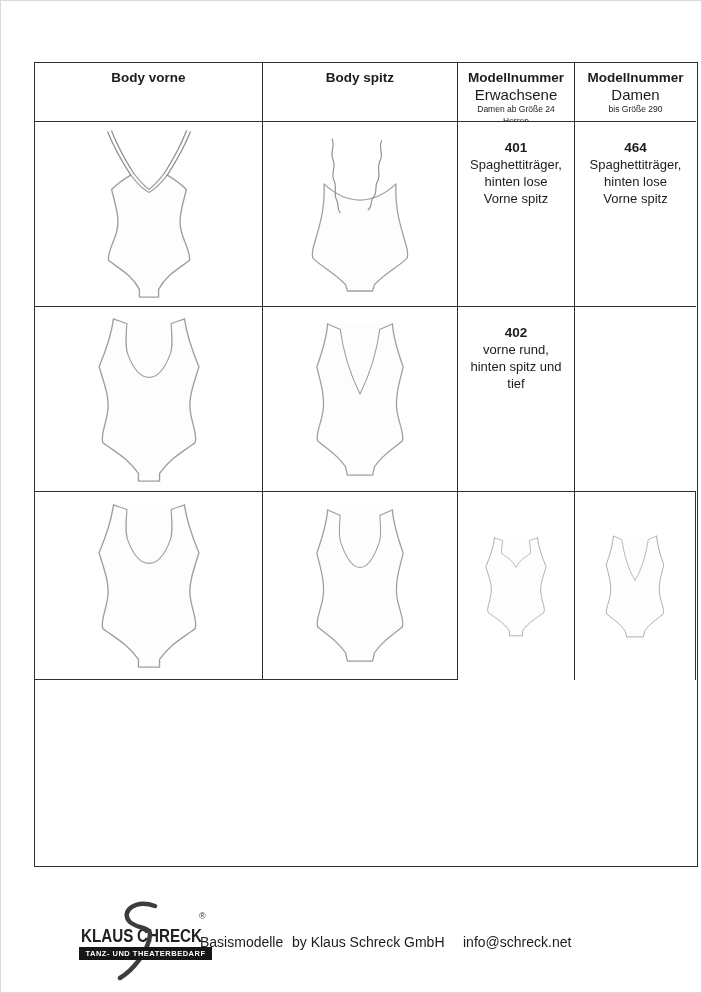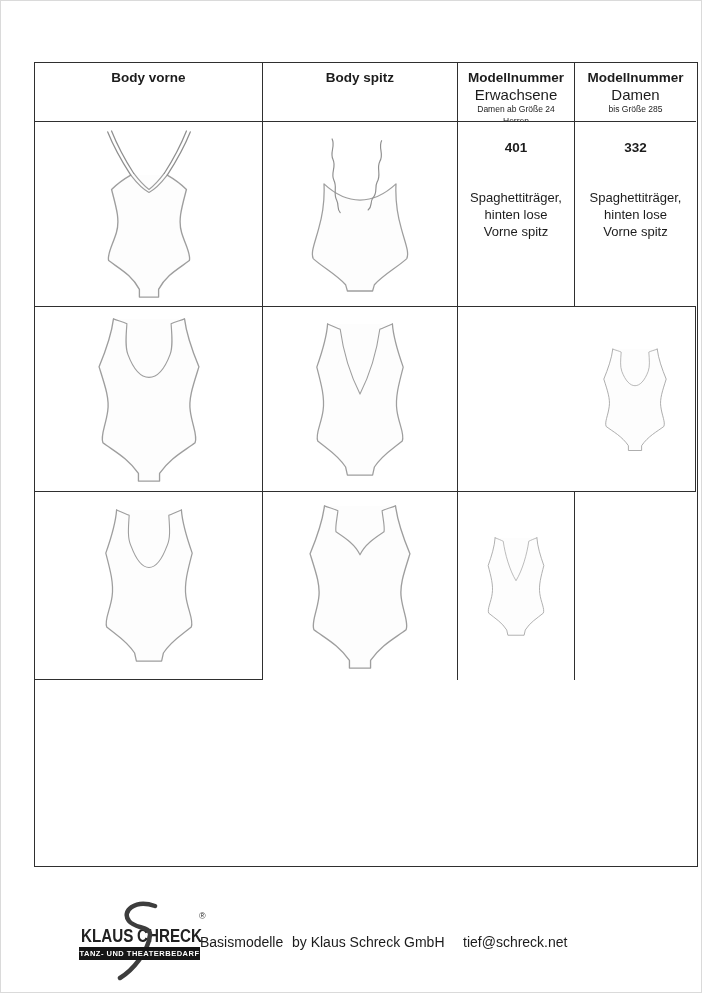--- a/index.html
+++ b/index.html
@@ -22,36 +22,36 @@
     display:flex;flex-direction:column;align-items:center;
   }
   .cell.cr{border-right:none}
   .cell.cb{border-bottom:none}
   .header-cell{justify-content:flex-start;text-align:center;}
   .h-title{font-size:13.5px;font-weight:bold;margin-top:7px;line-height:16px;}
   .h-sub{font-size:15px;margin-top:2px;line-height:14px;}
   .h-note{font-size:8.5px;line-height:10px;margin-top:2px;}
   .draw-cell{justify-content:center;}
   .draw-cell{display:flex;flex-direction:row;align-items:center;}
-  .model-cell{justify-content:flex-start;padding-top:18px;text-align:center;gap:12px;}
+  .model-cell{justify-content:flex-start;padding-top:18px;text-align:center;}
   .model-num{font-size:13.5px;font-weight:bold;}
-  .model-desc{font-size:13px;line-height:17px;margin-top:22px;white-space:pre-line;}
+  .model-desc{font-size:13px;line-height:17px;margin-top:1px;white-space:pre-line;}
   svg.sketch{display:block;}
   .sk-body{fill:#fdfdfd;stroke:#9e9e9e;stroke-width:1.4;stroke-linejoin:round;stroke-linecap:round;}
   .sk-line{fill:none;stroke:#9e9e9e;stroke-width:1.2;stroke-linejoin:round;stroke-linecap:round;}
   .sk-strap{fill:none;stroke:#8f8f8f;stroke-width:1.3;stroke-linecap:round;}
   
   .footer{position:absolute;left:0;top:900px;width:702px;height:90px;}
   .logo{position:absolute;left:78px;top:3px;width:132px;height:82px;}
   .logo-klaus{position:absolute;left:2px;top:21px;font-size:19px;font-weight:bold;
     transform:scaleX(0.8);transform-origin:left center;white-space:nowrap;color:#222;}
   .logo-chreck{position:absolute;left:58px;top:21px;font-size:19px;font-weight:bold;
     transform:scaleX(0.8);transform-origin:left center;white-space:nowrap;color:#222;}
   .logo-reg{position:absolute;left:120px;top:7px;font-size:9px;color:#333;}
-  .logo-bar{position:absolute;left:0px;top:43px;width:121px;height:13px;background:#161616;
+  .logo-bar{position:absolute;left:0px;top:43px;width:133px;height:13px;background:#161616;
     color:#fff;font-size:7.5px;font-weight:bold;letter-spacing:0.5px;
     display:flex;align-items:center;justify-content:center;white-space:nowrap;}
   .logo-s{position:absolute;left:36px;top:-5px;width:46px;height:88px;}
   .f-text{position:absolute;top:33px;font-size:14px;color:#1c1c1c;white-space:nowrap;}
   .f-basis{left:199px;} .f-by{left:291px;} .f-mail{left:462px;}
 </style>
 </head>
 <body>
 
 <div class="page">
@@ -66,21 +66,21 @@
     </div>
     <div class="cell header-cell">
       <div class="h-title">Modellnummer</div>
       <div class="h-sub">Erwachsene</div>
       <div class="h-note">Damen ab Größe 24</div>
       <div class="h-note">Herren</div>
     </div>
     <div class="cell header-cell cr">
       <div class="h-title">Modellnummer</div>
       <div class="h-sub">Damen</div>
-      <div class="h-note">bis Größe 285</div>
+      <div class="h-note">bis Größe 290</div>
     </div>
 
     <div class="cell draw-cell">
       <svg class="sketch" width="192" height="173" viewBox="0 0 200 180">
         <path class="sk-body" d="M81,49 C74,53 67,58 61,64 C66,83 70,96 66,109 C62,122 56,132 58,138 C70,147 82,153 90,168 L90,176 L110,176 L110,168 C118,153 130,147 142,138 C144,132 138,122 134,109 C130,96 134,83 139,64 C133,58 126,53 119,49"></path>
         <path class="sk-line" d="M81,49 C88,58 94,64 100,67 C106,64 112,58 119,49"></path>
         <path class="sk-line" d="M84,47 C90,55 96,61 100,64 C104,61 110,55 116,47"></path>
         <path class="sk-strap" d="M57,4 C63,19 72,35 81,49"></path>
         <path class="sk-strap" d="M61,3 C67,18 75,33 84,47"></path>
         <path class="sk-strap" d="M143,4 C137,19 128,35 119,49"></path>
@@ -94,37 +94,43 @@
         <path class="sk-strap" d="M124,8 C120,16 127,23 122,31 C118,39 124,46 119,54 C116,60 120,66 114,72 C111,77 114,81 109,85"></path>
       </svg>
     </div>
     <div class="cell model-cell">
       <div class="model-num">401</div>
       <div class="model-desc">Spaghettiträger,
 hinten lose
 Vorne spitz</div>
     </div>
     <div class="cell model-cell cr">
-      <div class="model-num">332</div>
+      <div class="model-num">464</div>
       <div class="model-desc">Spaghettiträger,
 hinten lose
 Vorne spitz</div>
     </div>
 
     <div class="cell draw-cell">
       <svg class="sketch" width="192" height="173" viewBox="0 0 200 180">
         <path class="sk-body" d="M63,6 C61,22 55,39 48,56 C54,75 59,89 57,102 C55,117 49,128 52,135 C64,144 78,151 89,167 L89,175 L111,175 L111,167 C122,151 136,144 148,135 C151,128 145,117 143,102 C141,89 146,75 152,56 C145,39 139,22 137,6"></path>
         <path class="sk-line" d="M63,6 C68,8 73,9 77,11 C76,24 75,35 78,43 C84,59 92,67 100,67 C108,67 116,59 122,43 C125,35 124,24 123,11 C127,9 132,8 137,6"></path>
       </svg>
     </div>
     <div class="cell draw-cell">
       <svg class="sketch" width="180" height="173" viewBox="0 0 200 180">
         <path class="sk-body" d="M64,6 C63,21 58,37 52,54 C57,73 61,88 59,102 C57,117 50,129 53,136 C64,145 76,152 84,165 L86,174 L114,174 L116,165 C124,152 136,145 147,136 C150,129 143,117 141,102 C139,88 143,73 148,54 C142,37 137,21 136,6"></path>
         <path class="sk-line" d="M64,6 C69,8 74,10 78,12 C81,34 89,62 100,84 C111,62 119,34 122,12 C126,10 131,8 136,6"></path>
       </svg>
+    </div>
+    <div class="cell model-cell">
+      <div class="model-num">402</div>
+      <div class="model-desc">vorne rund,
+hinten spitz und
+tief</div>
     </div>
     <div class="cell model-cell cr">
       <div class="model-num"></div>
       <div class="model-desc"></div>
     </div>
 
     <div class="cell draw-cell">
       <svg class="sketch" width="192" height="173" viewBox="0 0 200 180">
         <path class="sk-body" d="M63,6 C61,22 55,39 48,56 C54,75 59,89 57,102 C55,117 49,128 52,135 C64,144 78,151 89,167 L89,175 L111,175 L111,167 C122,151 136,144 148,135 C151,128 145,117 143,102 C141,89 146,75 152,56 C145,39 139,22 137,6"></path>
         <path class="sk-line" d="M63,6 C68,8 73,9 77,11 C76,24 75,35 78,43 C84,59 92,67 100,67 C108,67 116,59 122,43 C125,35 124,24 123,11 C127,9 132,8 137,6"></path>
@@ -163,16 +169,16 @@
       <div class="logo-reg">®</div>
       <svg class="logo-s" viewBox="0 0 46 88">
         <path d="M40,7 C20,0 6,12 14,22 C20,30 36,27 35,36 C33,53 18,71 5,79" fill="none" stroke="#3d3d3d" stroke-width="4.5" stroke-linecap="round"></path>
       </svg>
       <div class="logo-bar">
         <span>TANZ- UND THEATERBEDARF</span>
       </div>
     </div>
     <div class="f-text f-basis">Basismodelle</div>
     <div class="f-text f-by">by Klaus Schreck GmbH</div>
-    <div class="f-text f-mail">tief@schreck.net</div>
+    <div class="f-text f-mail">info@schreck.net</div>
   </div>
 
 </div>
 
 </body></html>

